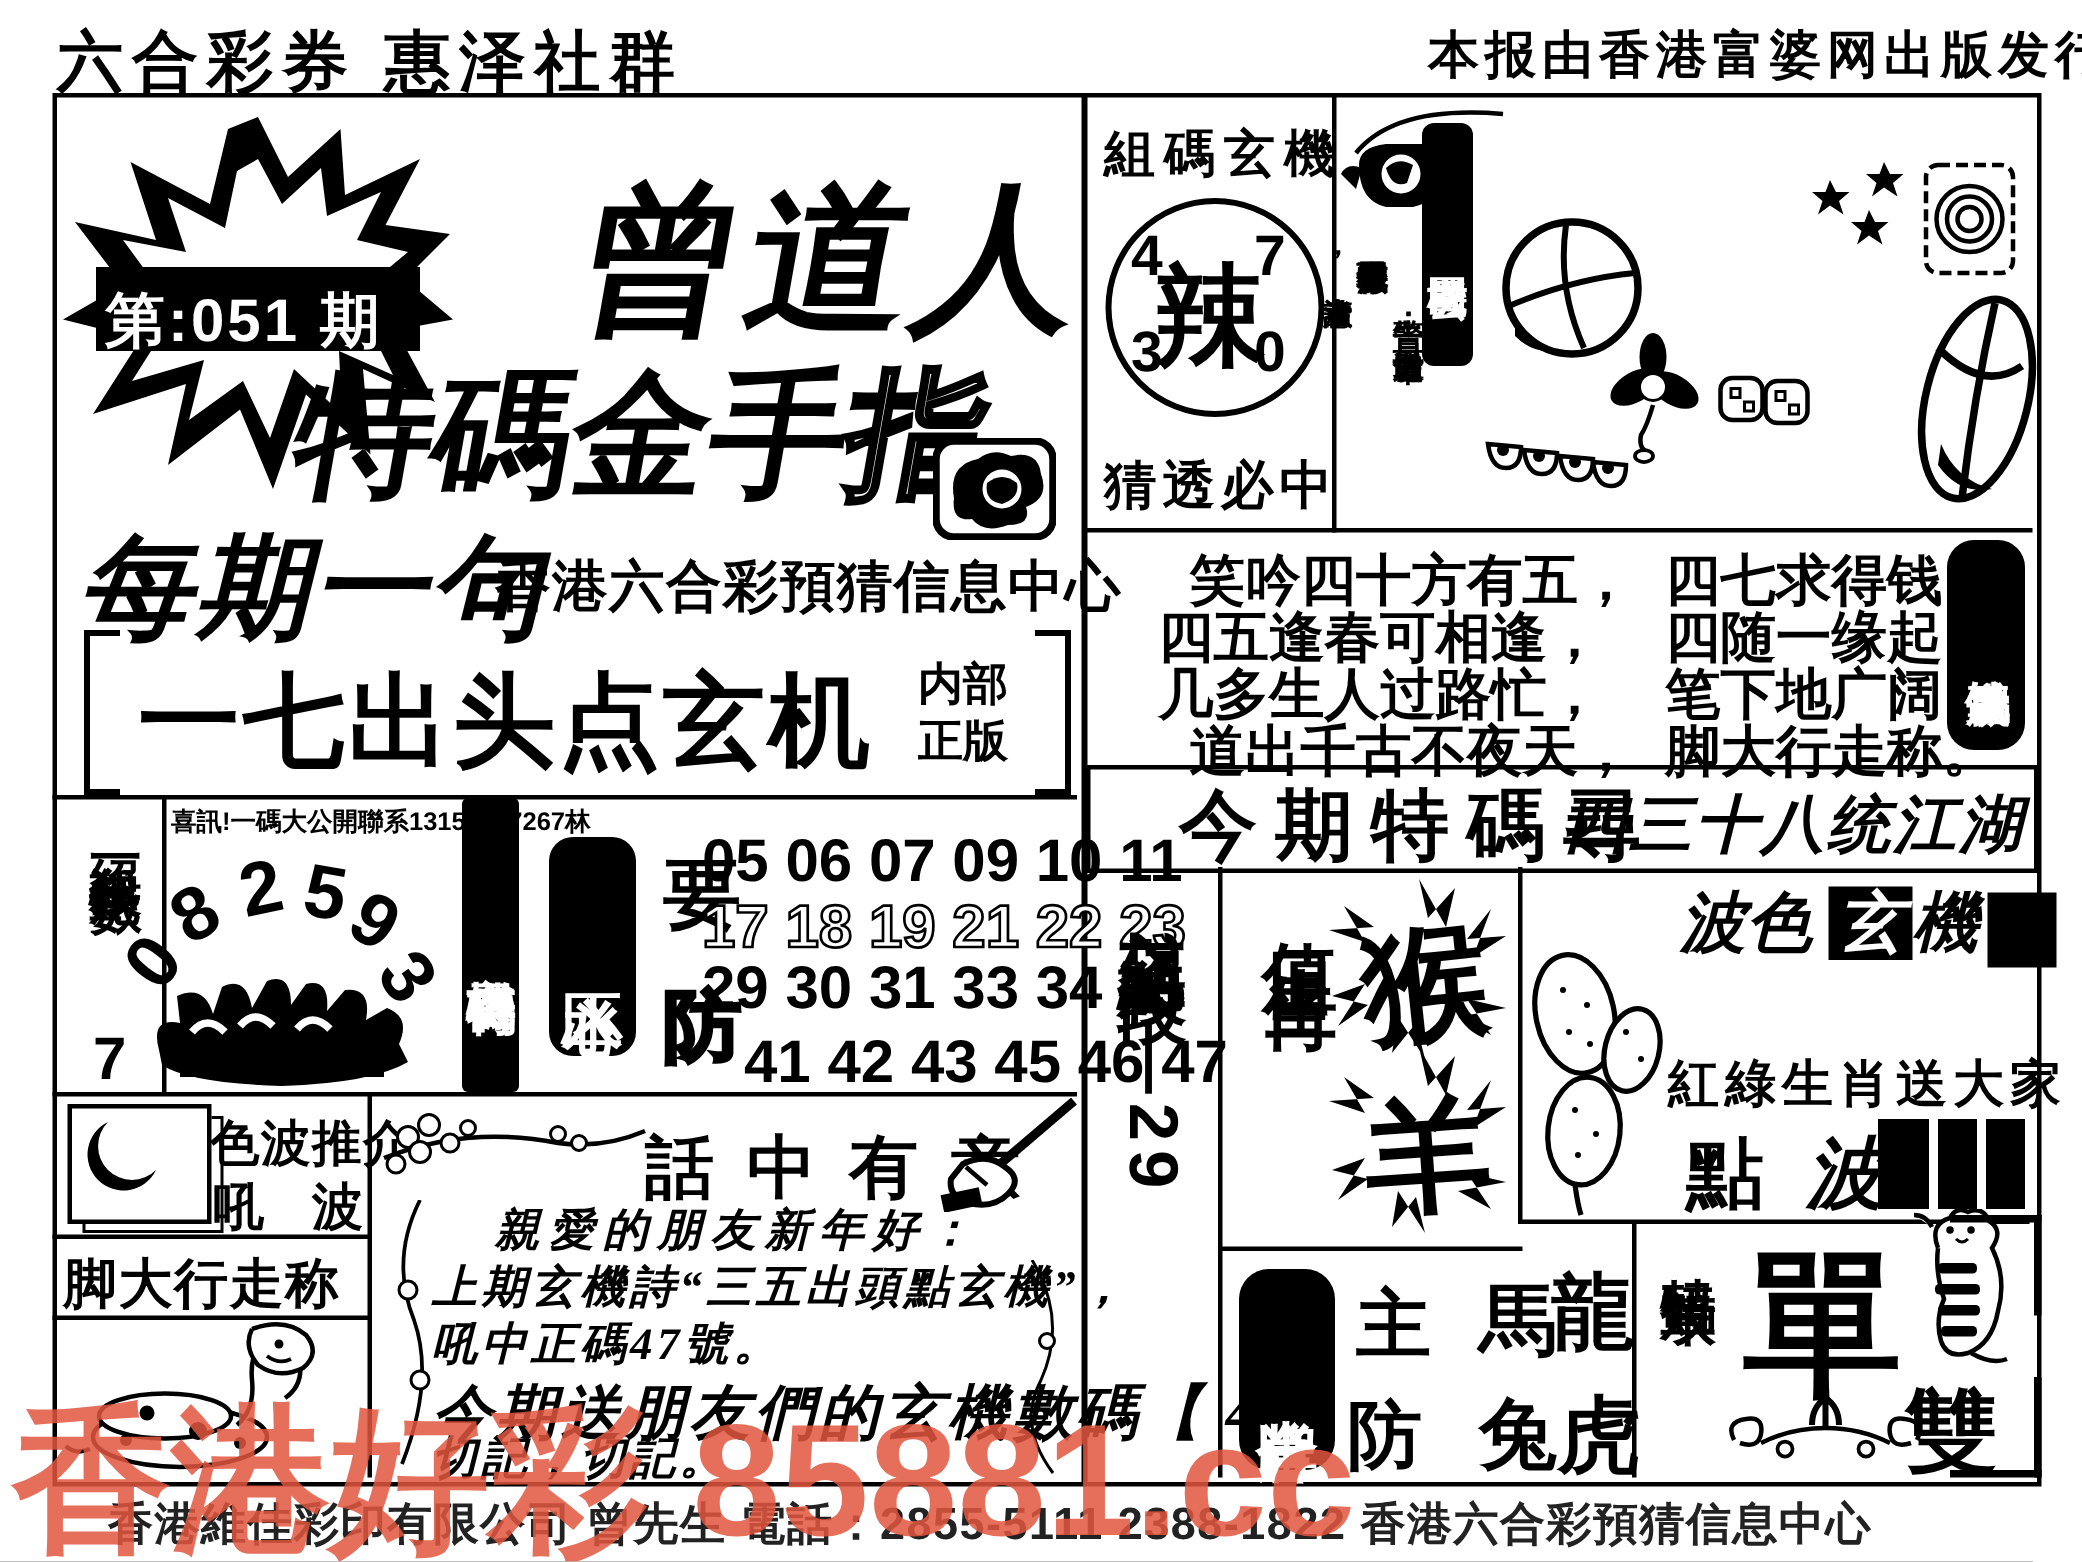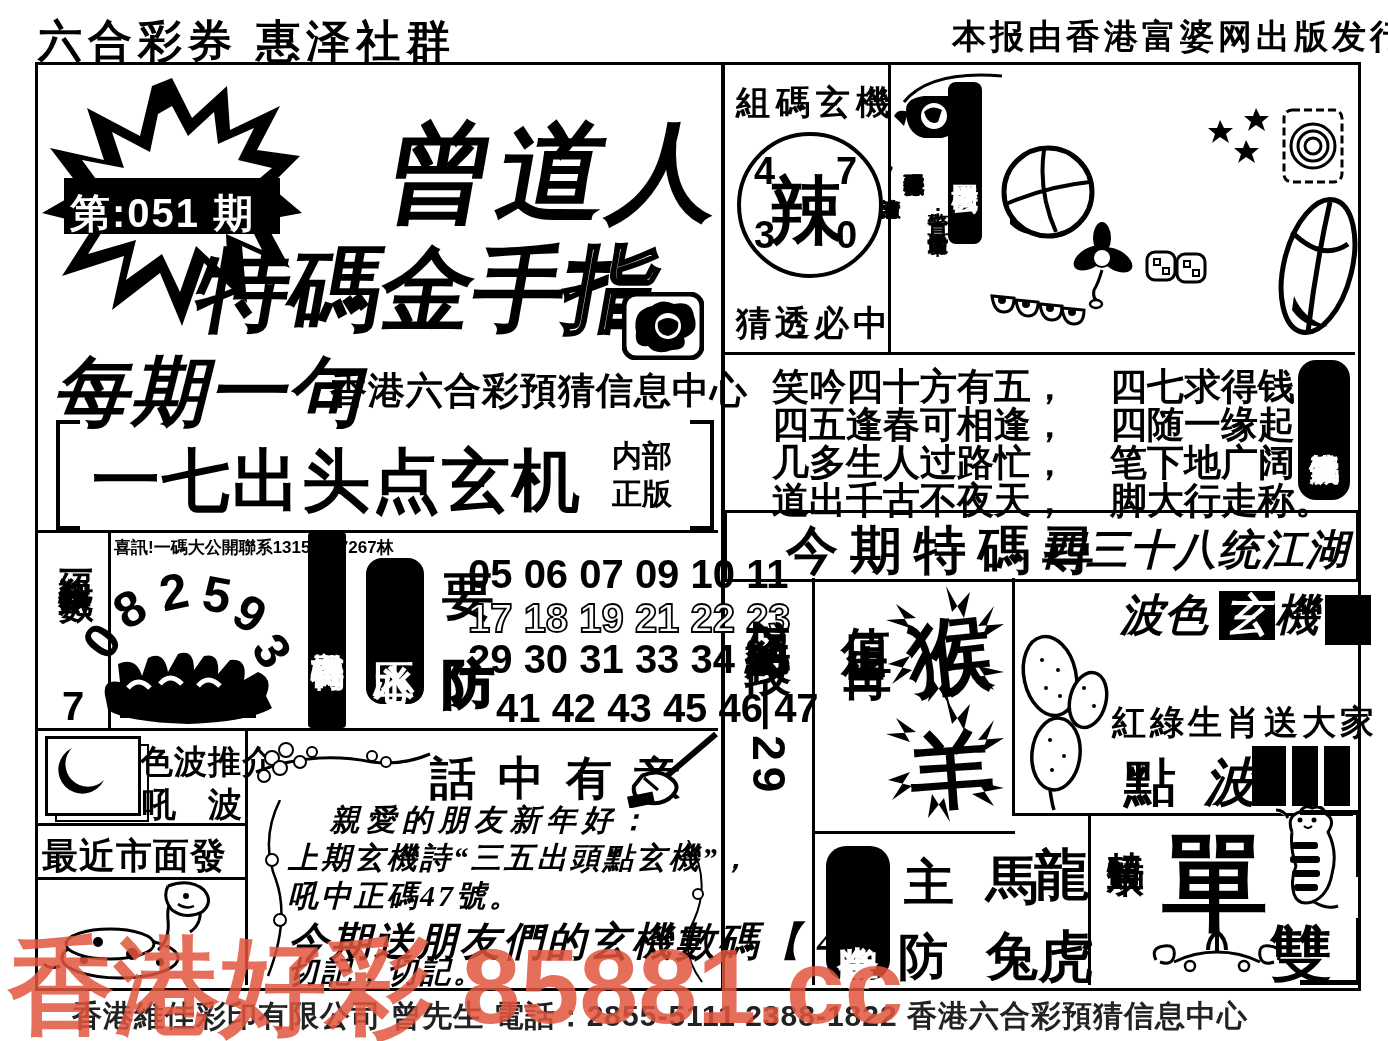--- a/index.html
+++ b/index.html
@@ -101,21 +101,21 @@
 
   <div class="abs" style="left:55px;top:744px;width:90px;height:74px;border:2px solid #000;"></div>
   <div class="abs" style="left:45px;top:736px;width:90px;height:74px;border:3px solid #000;background:#fff;"></div>
   <svg class="abs" style="left:52px;top:742px;" width="66" height="60" viewBox="0 0 66 60">
     <path d="M20,6 A24,24 0 1,0 52,38 A20,20 0 1,1 20,6 Z" fill="#000"></path>
   </svg>
   <div class="abs b900 nowrap" style="left:140px;top:740px;font-size:33px;letter-spacing:1px;">色波推介</div>
   <div class="abs b900" style="left:142px;top:782px;font-size:34px;">吼</div>
   <div class="abs b900" style="left:208px;top:782px;font-size:34px;">波</div>
 
-  <div class="abs b900 nowrap" style="left:42px;top:832px;font-size:36px;letter-spacing:1px;">最近市面發</div>
+  <div class="abs b900 nowrap" style="left:42px;top:832px;font-size:36px;letter-spacing:1px;">脚大行走称</div>
 
   <svg class="abs" style="left:40px;top:880px;" width="200" height="103" viewBox="0 0 200 103">
     <g stroke="#000" stroke-width="3" fill="#fff">
       <ellipse cx="80" cy="78" rx="58" ry="20"></ellipse>
       <ellipse cx="70" cy="64" rx="44" ry="15"></ellipse>
       <path d="M118,70 Q130,60 128,40 Q126,18 140,14 Q158,10 160,28 Q162,44 150,52"></path>
       <path d="M128,6 Q150,-2 164,10 Q174,22 162,32 Q146,40 132,30 Q122,18 128,6"></path>
     </g>
     <circle cx="146" cy="16" r="3" fill="#000"></circle>
     <path d="M138,24 q8,6 16,2" stroke="#000" stroke-width="2.5" fill="none"></path>
@@ -236,29 +236,29 @@
     <circle cx="33" cy="42" r="15" fill="none" stroke="#000" stroke-width="3"></circle>
     <circle cx="33" cy="42" r="8" fill="none" stroke="#000" stroke-width="3"></circle>
   </svg>
   <svg class="abs" style="left:1278px;top:192px;" width="80" height="148" viewBox="0 0 80 148">
     <ellipse cx="40" cy="74" rx="34" ry="68" fill="none" stroke="#000" stroke-width="5" transform="rotate(14 40 74)"></ellipse>
     <path d="M14,40 Q44,70 70,52 M52,10 Q38,72 30,140" stroke="#000" stroke-width="5" fill="none"></path>
     <path d="M16,104 q10,24 34,30 q-22,4 -36,-16 Z" fill="#000"></path>
   </svg>
 
   <div class="abs serif nowrap" style="left:772px;top:362px;font-size:37px;font-weight:700;">
-    <span style="display:inline-block;width:338px;">笑吟四十方有五，</span><span>四七求得钱。</span>
+    <span style="display:inline-block;width:338px;text-align:center;">笑吟四十方有五，</span><span>四七求得钱。</span>
   </div>
   <div class="abs serif nowrap" style="left:772px;top:400px;font-size:37px;font-weight:700;">
     <span style="display:inline-block;width:338px;">四五逢春可相逢，</span><span>四随一缘起。</span>
   </div>
   <div class="abs serif nowrap" style="left:772px;top:438px;font-size:37px;font-weight:700;">
     <span style="display:inline-block;width:338px;">几多生人过路忙，</span><span>笔下地广阔。</span>
   </div>
-  <div class="abs serif nowrap" style="left:772px;top:476px;font-size:37px;font-weight:700;">
+  <div class="abs serif nowrap" style="left:772px;top:476px;font-size:37px;font-weight:700;text-align:center;">
     <span style="display:inline-block;width:338px;">道出千古不夜天，</span><span>脚大行走称。</span>
   </div>
   <div class="abs badge vtext upright" style="left:1298px;top:360px;width:52px;height:140px;font-size:30px;font-weight:900;border-radius:18px;">赢钱锦囊</div>
 
   <div class="abs" style="left:724px;top:510px;width:629px;height:66px;border:3px solid #000;"></div>
   <div class="abs b900 nowrap" style="left:738px;top:516px;font-size:52px;letter-spacing:12px;margin-left:48px;">今期特碼尋</div>
   <div class="abs b900 serif nowrap" style="left:1042px;top:522px;font-size:42px;font-style:italic;letter-spacing:2px;">四三十八统江湖</div>
 
   <div class="line" style="left:812px;top:578px;width:3px;height:407px;"></div>
   <div class="line" style="left:1012px;top:578px;width:3px;height:237px;"></div>

